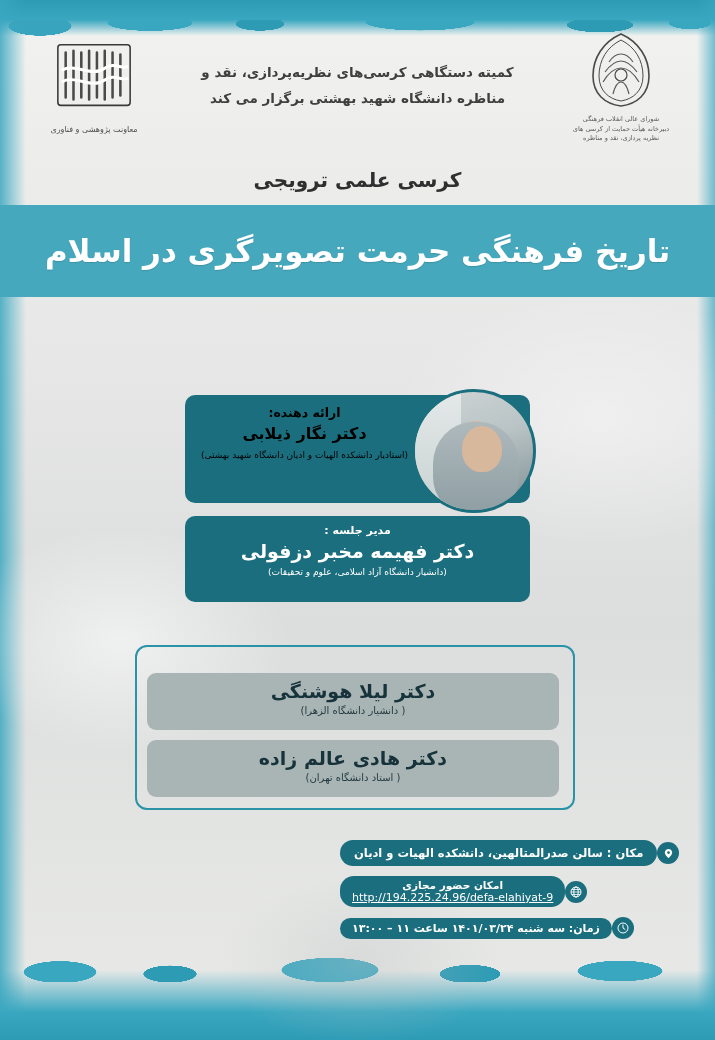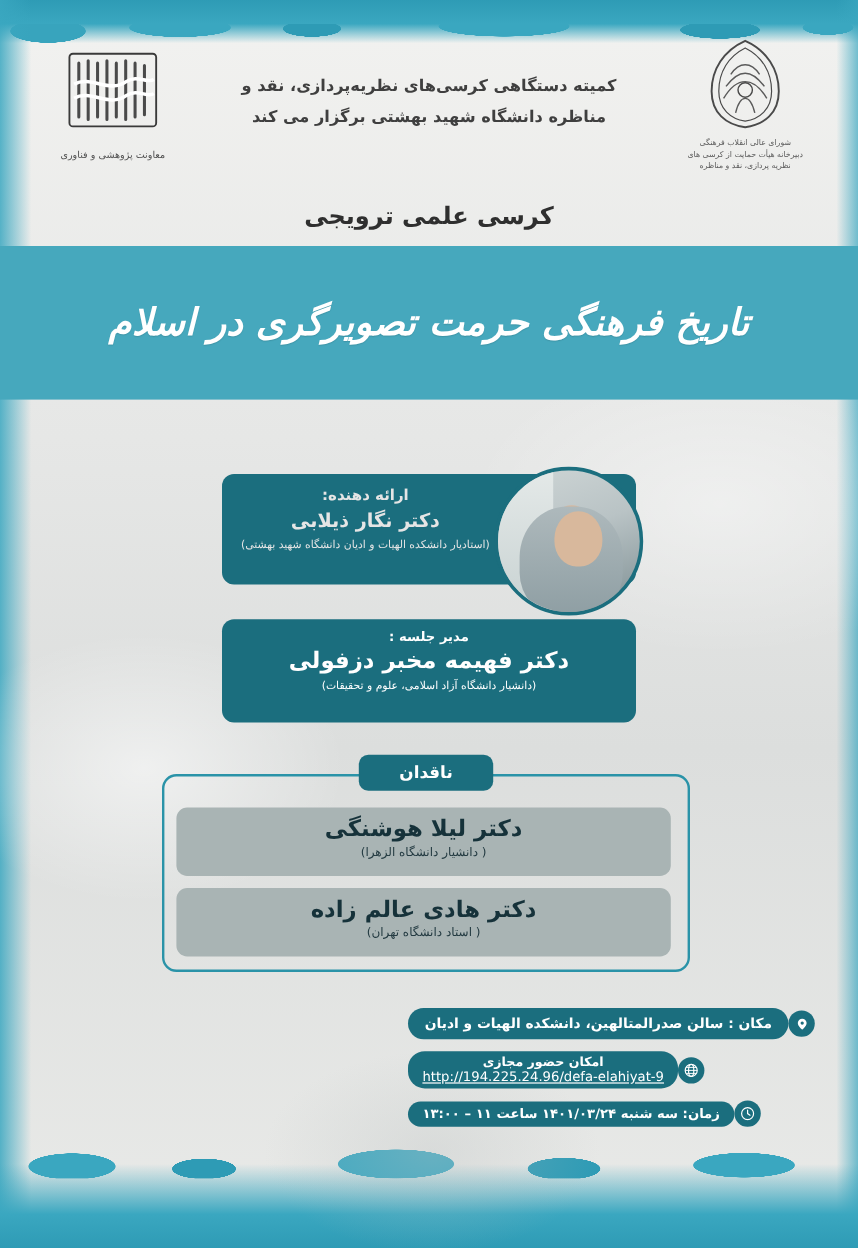--- a/index.html
+++ b/index.html
@@ -88,33 +88,33 @@
     padding:0 6px;
   }
 
   .banner-title{
     position:absolute;top:168px;width:715px;text-align:center;
     font-size:20px;font-weight:bold;color:#2f2f2f;letter-spacing:.2px;
   }
 
   
   .band{
-    position:absolute;top:205px;left:0;width:715px;height:128px;
+    position:absolute;top:205px;left:0;width:715px;height:92px;
     background:#46a8bd;
-    display:flex;align-items:center;justify-content:center;font-style:italic;
+    display:flex;align-items:center;justify-content:center;
   }
   .band-title{
     color:#ffffff;font-size:31px;font-weight:bold;letter-spacing:.5px;
     text-shadow:0 1px 1px rgba(0,0,0,.12);
   }
 
   
   .speaker-box{
-    position:absolute;left:185px;top:395px;width:345px;height:92px;
-    background:#1b6e7e;border-radius:10px;color:#e5e5e5;
+    position:absolute;left:185px;top:395px;width:345px;height:108px;
+    background:#1b6e7e;border-radius:10px;color:#000000;
     box-sizing:border-box;padding:10px 120px 10px 14px;
     text-align:center;
   }
   .speaker-box .role{font-size:12.5px;font-weight:bold;margin-bottom:4px;}
   .speaker-box .name{font-size:16px;font-weight:bold;letter-spacing:.3px;}
   .speaker-box .affil{font-size:9px;margin-top:6px;line-height:1.5;}
   .portrait{
     position:absolute;right:-6px;top:-6px;width:118px;height:118px;border-radius:50%;
     background:
       radial-gradient(circle at 52% 38%,#d7b79c 0 16%,rgba(215,183,156,0) 17%),
@@ -255,21 +255,20 @@
     </div>
   </div>
 
   <div class="chair-box">
     <div class="role">مدیر جلسه :</div>
     <div class="name">دکتر فهیمه مخبر دزفولی</div>
     <div class="affil">(دانشیار دانشگاه آزاد اسلامی، علوم و تحقیقات)</div>
   </div>
 
   <div class="critics-wrap">
-    <div class="critics-label">ناقدان</div>
 
     <div class="critic">
       <div class="name">دکتر  لیلا هوشنگی</div>
       <div class="affil">( دانشیار دانشگاه الزهرا)</div>
     </div>
 
     <div class="critic">
       <div class="name">دکتر هادی عالم زاده</div>
       <div class="affil">( استاد دانشگاه تهران)</div>
     </div>

